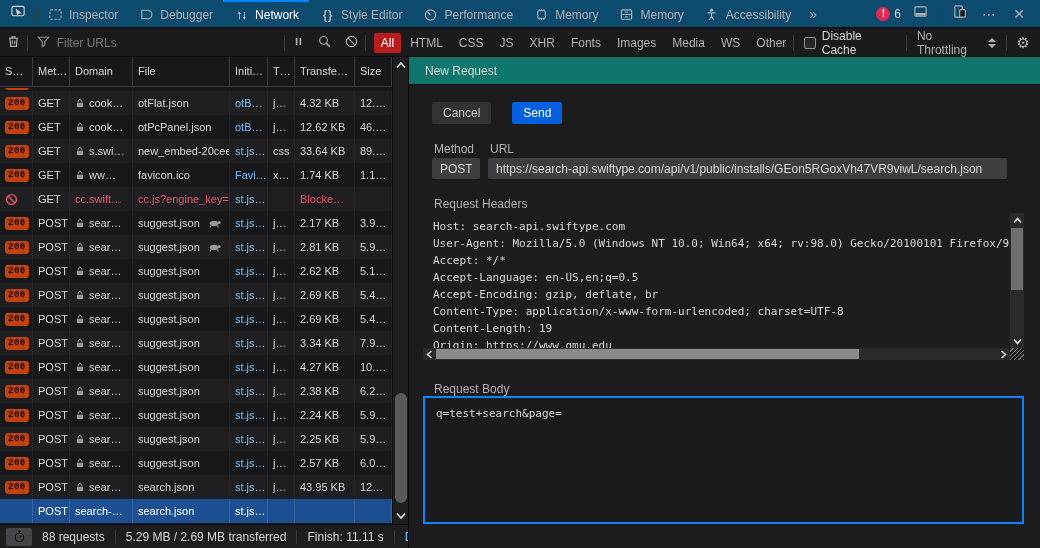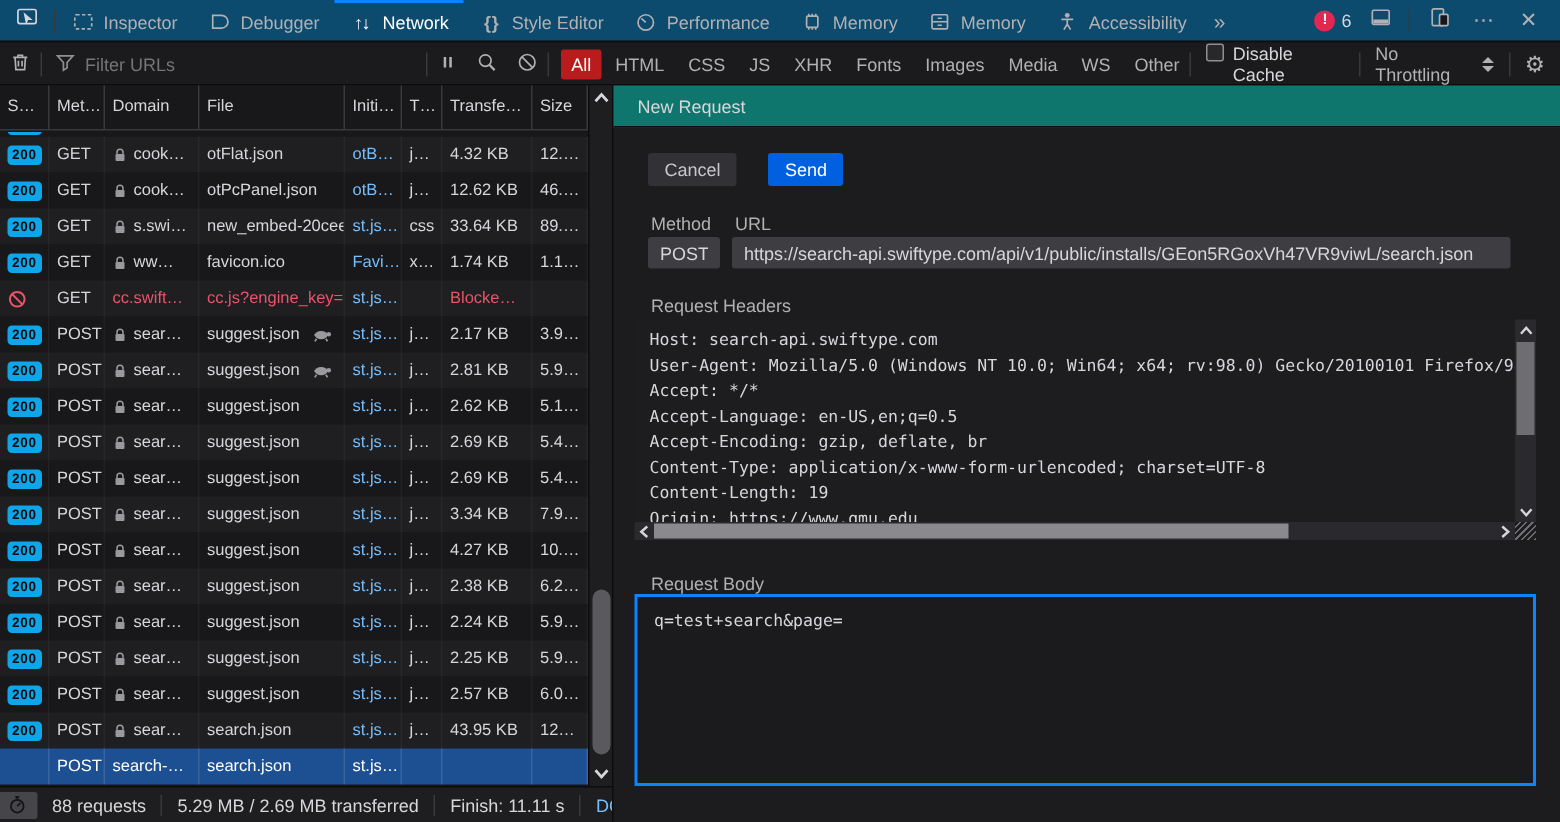--- a/index.html
+++ b/index.html
@@ -32,21 +32,21 @@
             background:#1b1b1d; border-bottom:1px solid #0c0c0d; font-size:12px; }
   .nb-ibtn { display:flex; align-items:center; justify-content:center; width:28px; height:24px; color:#b1b1b3; }
   .nb-ibtn svg { width:15px; height:15px; }
   .filter-wrap { display:flex; align-items:center; gap:6px; width:268px; padding-left:8px; color:#8f8f94; }
   .filter-wrap input { background:transparent; border:none; outline:none; color:#0ea5e9; font-size:12px;
                        width:200px; font-family:inherit; }
   .filter-wrap input::placeholder { color:#757577; }
   .fbtns { display:flex; align-items:center; gap:2px; margin-left:8px; }
   .fbtn { padding:3px 7px; border-radius:2px; color:#b1b1b3; font-size:12px; }
   .fbtn.active { background:#b91c1c; color:#fff; }
-  .cache-wrap { display:flex; align-items:flex-start; gap:6px; margin:0 10px; color:#d7d7db; }
+  .cache-wrap { display:flex; align-items:center; gap:6px; margin:0 10px; color:#d7d7db; }
   .cbx { width:12px; height:12px; border:1px solid #8f8f94; background:#28282b; border-radius:2px; }
   .throttle { display:flex; align-items:center; gap:6px; margin:0 10px; color:#b1b1b3; }
   .updown { display:flex; flex-direction:column; gap:2px; }
   .updown i { display:block; width:0; height:0; border-left:4px solid transparent; border-right:4px solid transparent; }
   .updown .u { border-bottom:4px solid #b1b1b3; }
   .updown .d { border-top:4px solid #b1b1b3; }
   .gear { font-size:15px; color:#b1b1b3; padding:0 10px; }
 
   
   .left-col  { position:absolute; top:57px; left:0; width:409px; height:467px; background:#18181a;
@@ -61,22 +61,22 @@
                overflow:hidden; white-space:nowrap; }
   .rows { position:absolute; top:31px; left:0; width:392px; bottom:0; overflow:hidden; }
   .row { height:24px; display:grid; grid-template-columns:33px 37px 63px 97px 38px 27px 60px 37px;
          align-items:center; font-size:11px; }
   .row.dark  { background:#18181a; }
   .row.light { background:#1f1f22; }
   .row.selected { background:#1d4f93; color:#fff; }
   .cell { padding-left:5px; overflow:hidden; white-space:nowrap; display:flex; align-items:center; gap:4px;
           height:100%; border-right:1px solid rgba(255,255,255,0.045); }
   .row.selected .cell { border-right-color:rgba(255,255,255,0.12); }
-  .badge200 { background:#0ea5e9; color:#0c0c0d; font-size:9px; font-weight:bold; border-radius:3px;
-              padding:1px 3px; line-height:11px; letter-spacing:0.5px; font-family:Liberation Sans, sans-serif; }
+  .badge200 { background:#c2410c; color:#0c0c0d; font-size:9px; font-weight:bold; border-radius:3px;
+              padding:1px 3px; line-height:11px; letter-spacing:0.5px; font-family:Liberation Mono, monospace; }
   .cause { color:#75bfff; }
   .row.selected .cause { color:#fff; }
   .red { color:#eb5368; }
   .lockic { display:inline-flex; flex:none; color:#9a9a9e; }
   .lockic svg { width:10px; height:11px; }
   .turtleic { display:inline-flex; flex:none; color:#9a9a9e; margin-left:4px; }
   .turtleic svg { width:14px; height:12px; }
   .blockic { display:inline-flex; color:#eb5368; }
   .blockic svg { width:13px; height:13px; }
   .partial-row { height:3px; overflow:hidden; position:relative; background:#18181a; }
@@ -117,21 +117,21 @@
   .vsb-arrow svg { width:9px; height:7px; }
   .hd-corner { position:absolute; right:0; bottom:0; width:14px; height:12px;
                background:repeating-linear-gradient(135deg,#1d1d20 0 2px,#6e6e72 2px 3px); }
   .body-box { position:absolute; top:311px; left:14px; right:16px; height:128px; background:#1b1b1d;
               border:2px solid #0a84ff; font-family:"DejaVu Sans Mono",monospace; font-size:11px;
               color:#d7d7db; padding:9px 8px 0 11px; white-space:pre; overflow:hidden; }
 
   
   .statusbar { position:absolute; left:0; top:524px; width:409px; height:24px; background:#1e1e20;
                border-top:1px solid #0c0c0d; border-right:1px solid #0c0c0d;
-               display:flex; align-items:center; gap:10px; font-size:12px; overflow:hidden; white-space:nowrap;justify-content:center; }
+               display:flex; align-items:center; gap:10px; font-size:12px; overflow:hidden; white-space:nowrap; }
   .sw-box { flex:none; width:26px; height:18px; margin-left:6px; background:#45454a; border-radius:2px;
             display:flex; align-items:center; justify-content:center; color:#141416; }
   .sw-box svg { width:13px; height:13px; }
   .ssep { width:1px; height:14px; background:#38383d; flex:none; }
   .sblue { color:#75bfff; }
 </style>
 </head>
 <body>
 
 <div id="devtools">

